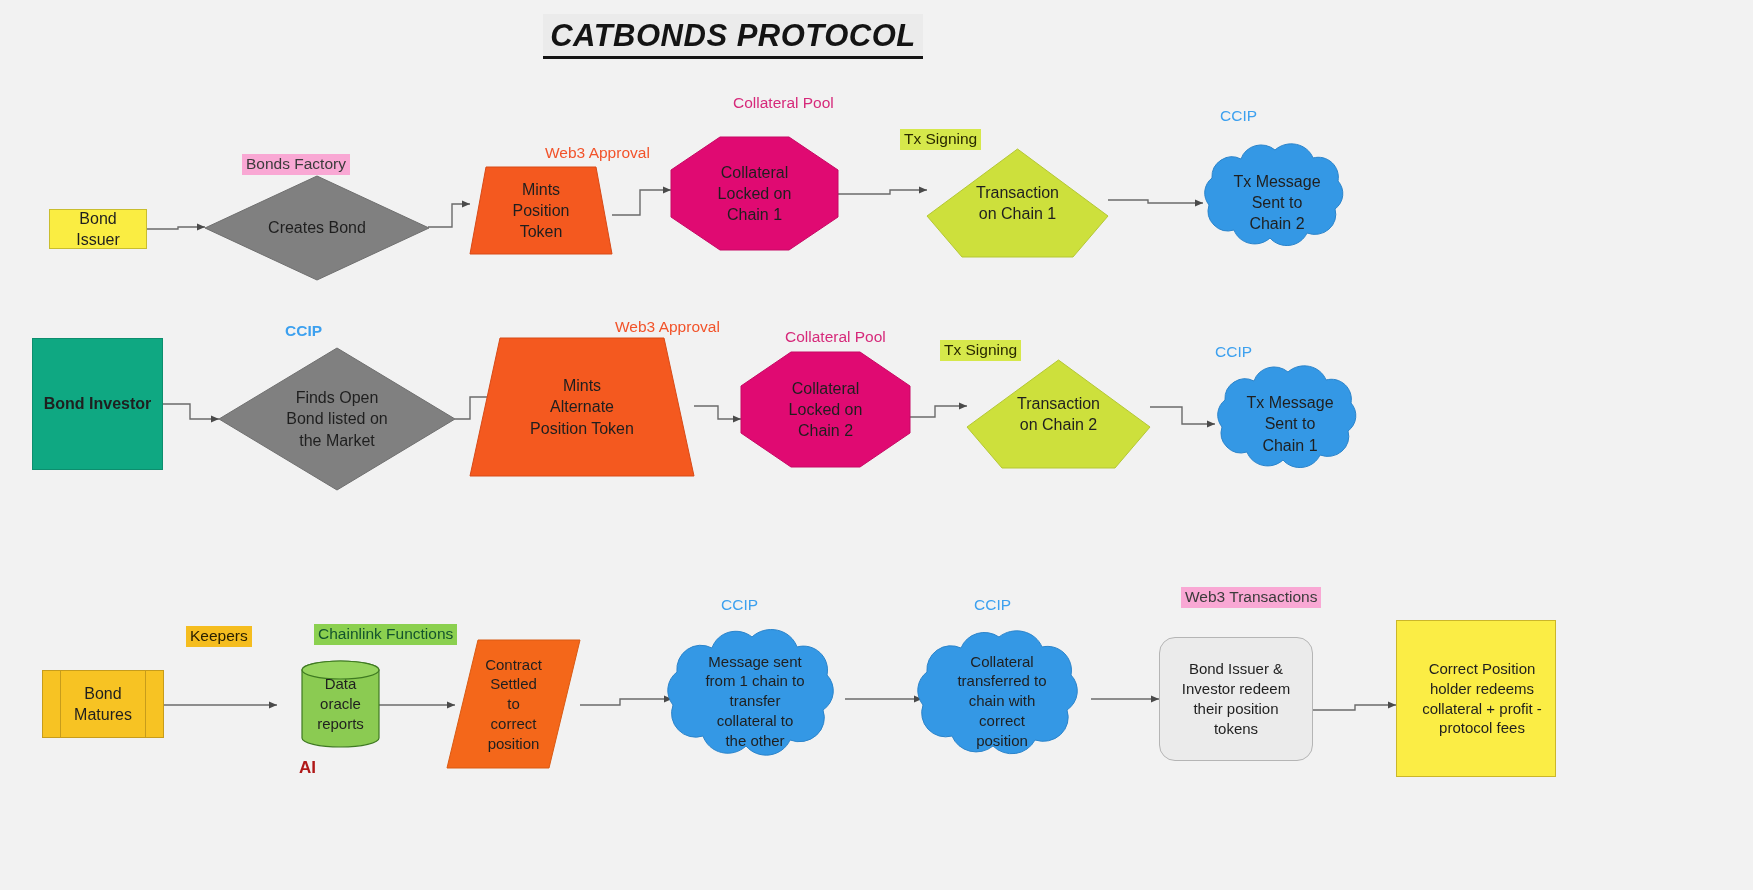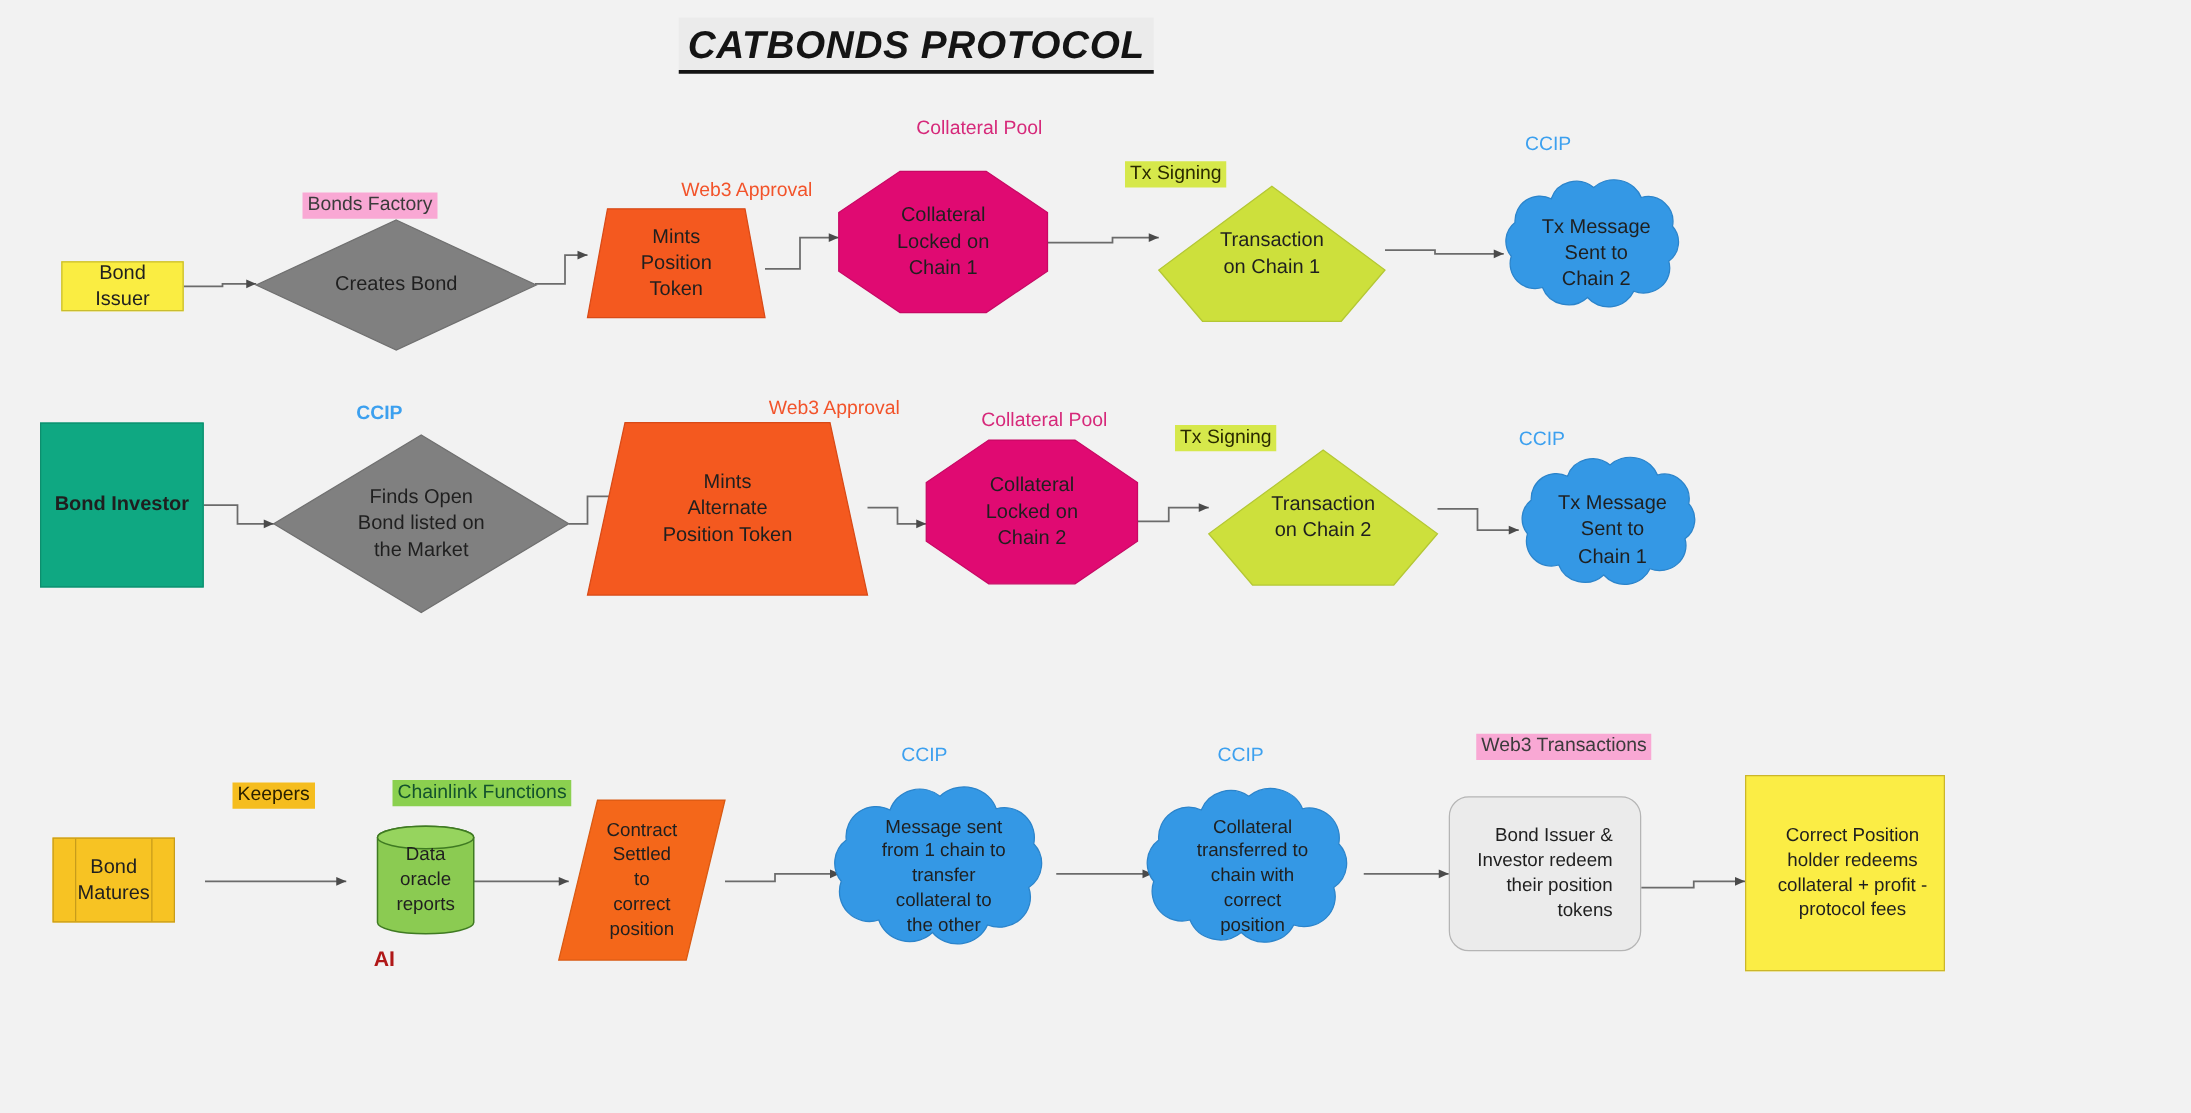--- a/index.html
+++ b/index.html
@@ -75,21 +75,20 @@
   .cap-orhl   { color: #2a2000; background: #f5bd1f; }
   .cap-grhl   { color: #14532d; background: #8bd04f; }
   .cap-ai     { color: #b01818; font-weight: bold; font-size: 17px; }
   .rect-yellow { background: #faed42; border: 1px solid #c9bd2e; }
   .rect-yellow-big { background: #fbed45; border: 1px solid #cbb62a; padding-left: 12px; }
   .rect-teal { background: #0fa882; border: 1px solid #0d8e6e; font-weight: bold; }
   .rect-round {
     background: #ebebeb;
     border: 1px solid #b5b5b5;
     border-radius: 16px;
-    text-align: right;
   }
 
   
   .predef {
     background: #f7c323;
     border: 1px solid #c79c1b;
   }
   .predef::before, .predef::after {
     content: "";
     position: absolute;
@@ -274,21 +273,21 @@
 Chain 1</span>
   </div>
 
   <div class="caption cap-orhl" style="left:186px; top:626px;">Keepers</div>
   <div class="caption cap-grhl" style="left:314px; top:624px;">Chainlink Functions</div>
   <div class="caption cap-blue" style="left:717px; top:595px;">CCIP</div>
   <div class="caption cap-blue" style="left:970px; top:595px;">CCIP</div>
   <div class="caption cap-grey" style="left:1181px; top:587px;">Web3 Transactions</div>
   <div class="caption cap-ai" style="left:295px; top:757px;text-align:right;">AI</div>
 
-  <div class="node predef" style="left:42px; top:670px; width:98px; height:68px;">
+  <div class="node predef" style="left:42px; top:670px; width:122px; height:68px;">
     <span class="txt">Bond
 Matures</span>
   </div>
 
   <div class="node" style="left:277px; top:660px; width:79px; height:88px;margin-left:24px;">
     <svg class="shape-svg" viewBox="0 0 79 88" preserveAspectRatio="none">
       <path d="M1,10 a38.5,9 0 0 1 77,0 L78,78 a38.5,9 0 0 1 -77,0 Z" fill="#8bcb52" stroke="#3f7a22" stroke-width="1.2"></path>
       <ellipse cx="39.5" cy="10" rx="38.5" ry="9" fill="#96d45e" stroke="#3f7a22" stroke-width="1.2"></ellipse>
     </svg>
     <span class="txt" style="font-size:15px;">Data

